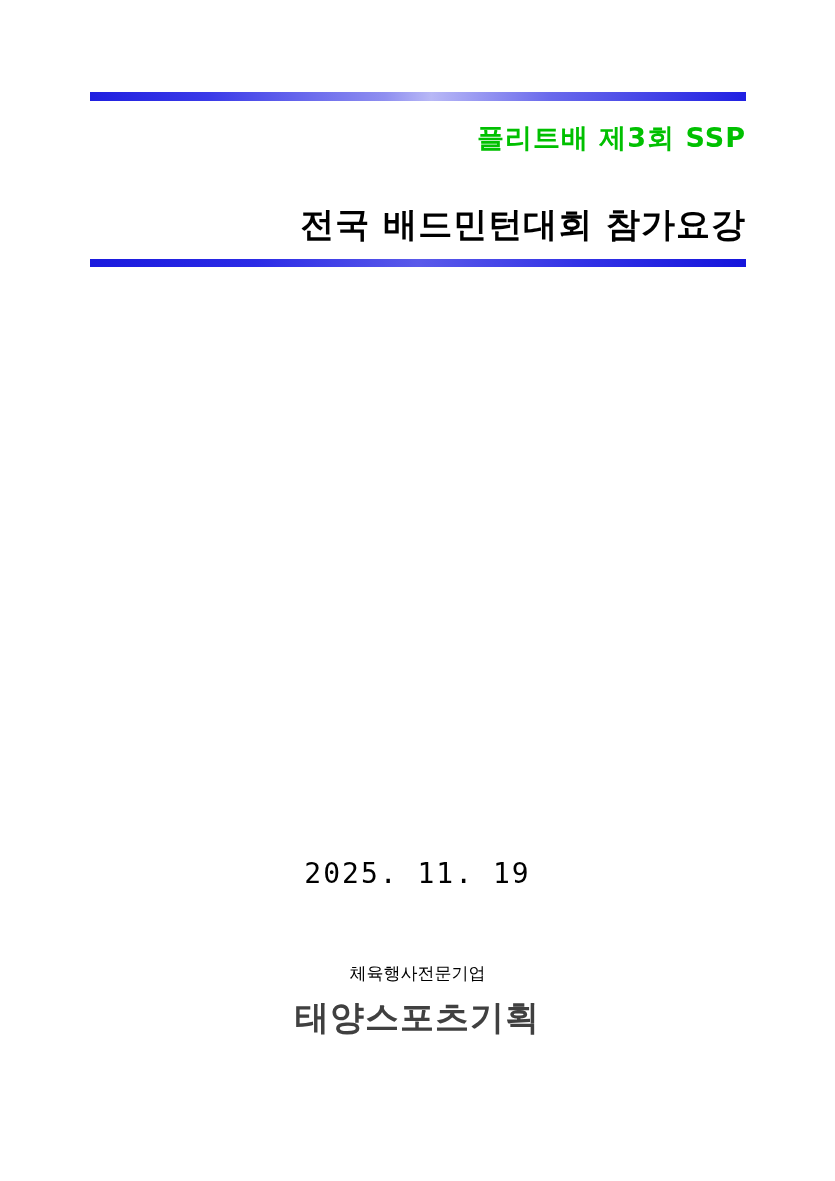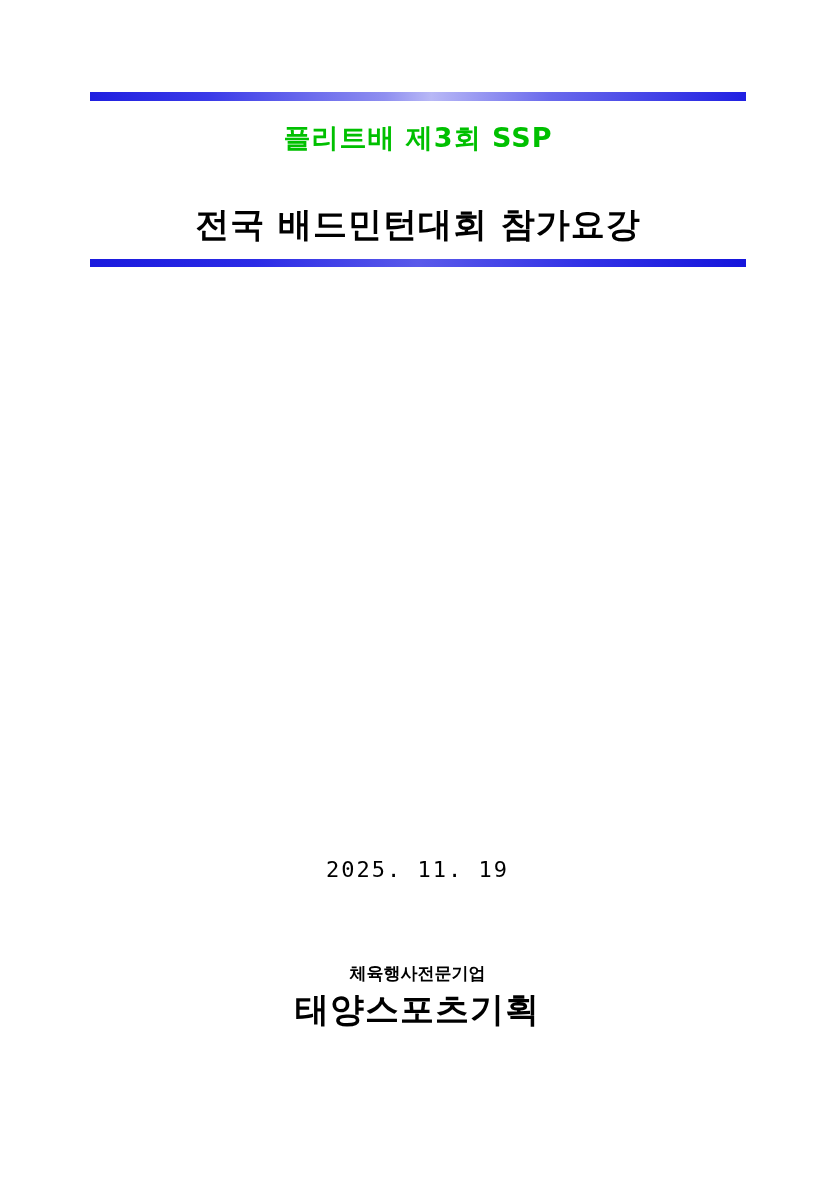--- a/index.html
+++ b/index.html
@@ -46,21 +46,21 @@
     background: linear-gradient(to right,
                 #1a1ade 0%,
                 #2b2be6 25%,
                 #5a5aea 50%,
                 #3232e6 75%,
                 #1515dc 100%);
   }
 
   .title-inner {
     padding: 20px 0 14px 0;
-    text-align: center;
+    text-align: right;
   }
 
   .title-line1 {
     font-family: "DejaVu Sans", sans-serif;
     font-weight: bold;
     font-size: 27px;
     letter-spacing: 1px;
     color: #00c000;
     line-height: 1.25;
     margin-bottom: 4px;
@@ -79,50 +79,50 @@
   }
 
   
   .doc-date {
     position: absolute;
     top: 857px;
     left: 0;
     width: 835px;
     text-align: center;
     font-family: "DejaVu Sans Mono", monospace;
-    font-size: 22px;
+    font-size: 28px;
     letter-spacing: 2px;
     color: #000000;
   }
 
   
   .publisher {
     position: absolute;
     top: 962px;
     left: 0;
     width: 835px;
     text-align: center;
   }
 
   .publisher-sub {
     font-family: "DejaVu Sans", sans-serif;
-    font-weight: bold;
+    font-weight: normal;
     font-size: 17px;
     letter-spacing: 0px;
     color: #000000;
     line-height: 1.3;
   }
 
   .publisher-name {
-    margin-top: 4px;
+    margin-top: 12px;
     font-family: "DejaVu Sans", sans-serif;
     font-weight: bold;
     font-size: 34px;
     letter-spacing: 1px;
-    color: #000000;
+    color: #404040;
     line-height: 1.25;
   }
 </style>
 </head>
 <body>
 
 <div class="page">
 
   <div class="title-block">
     <div class="rule top"></div>

